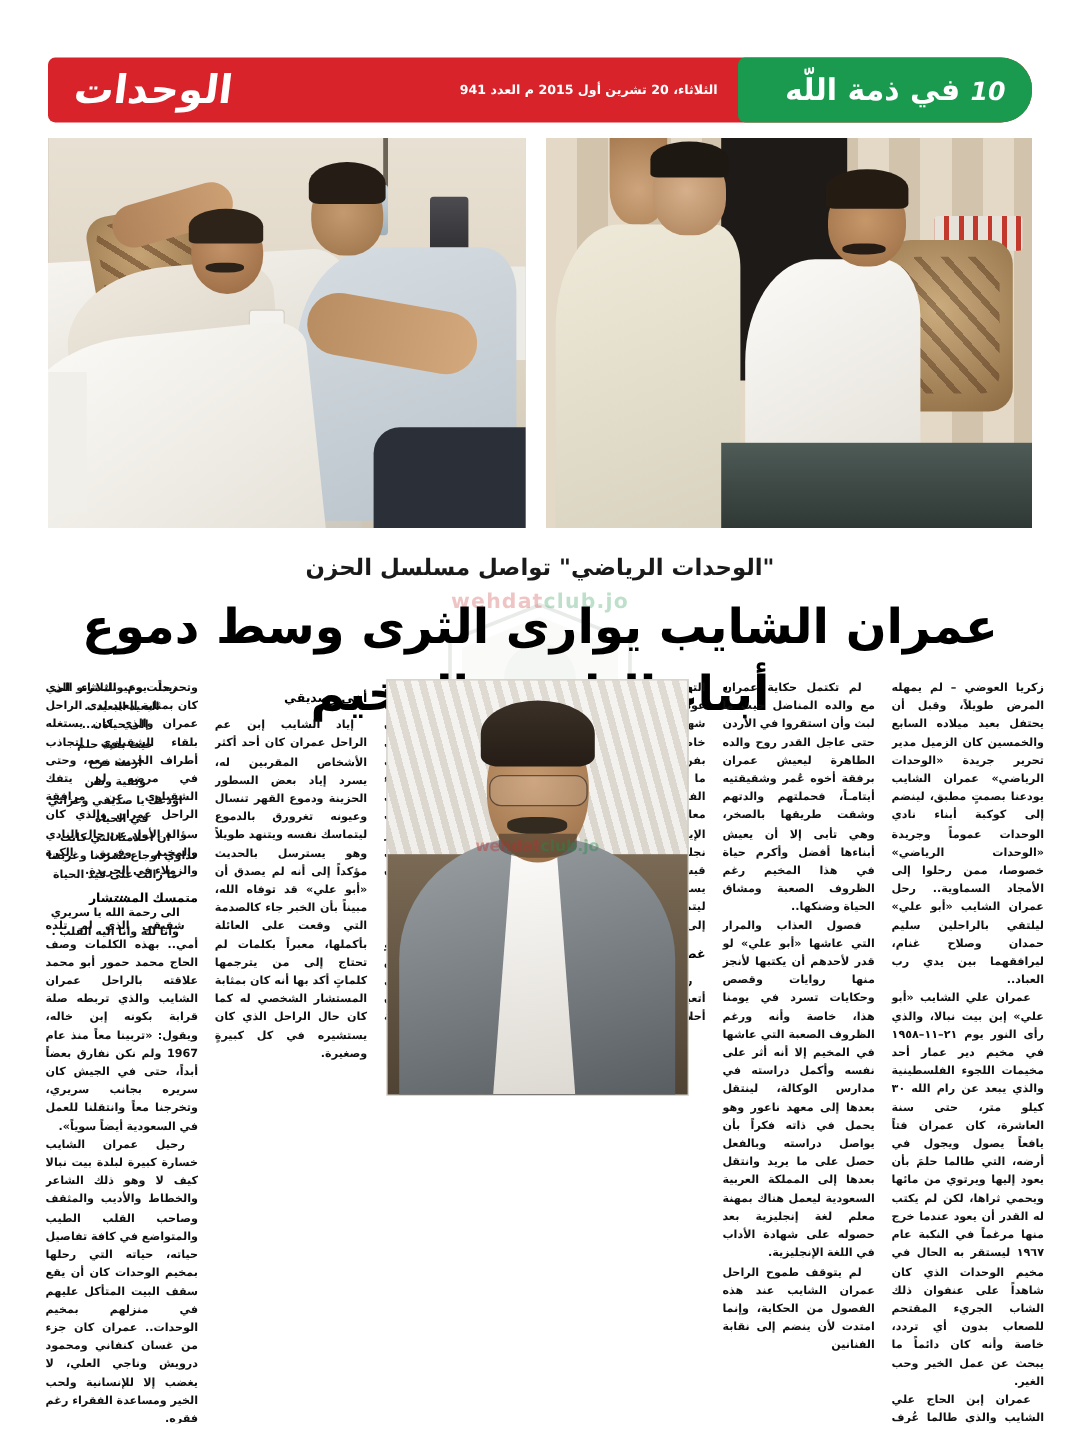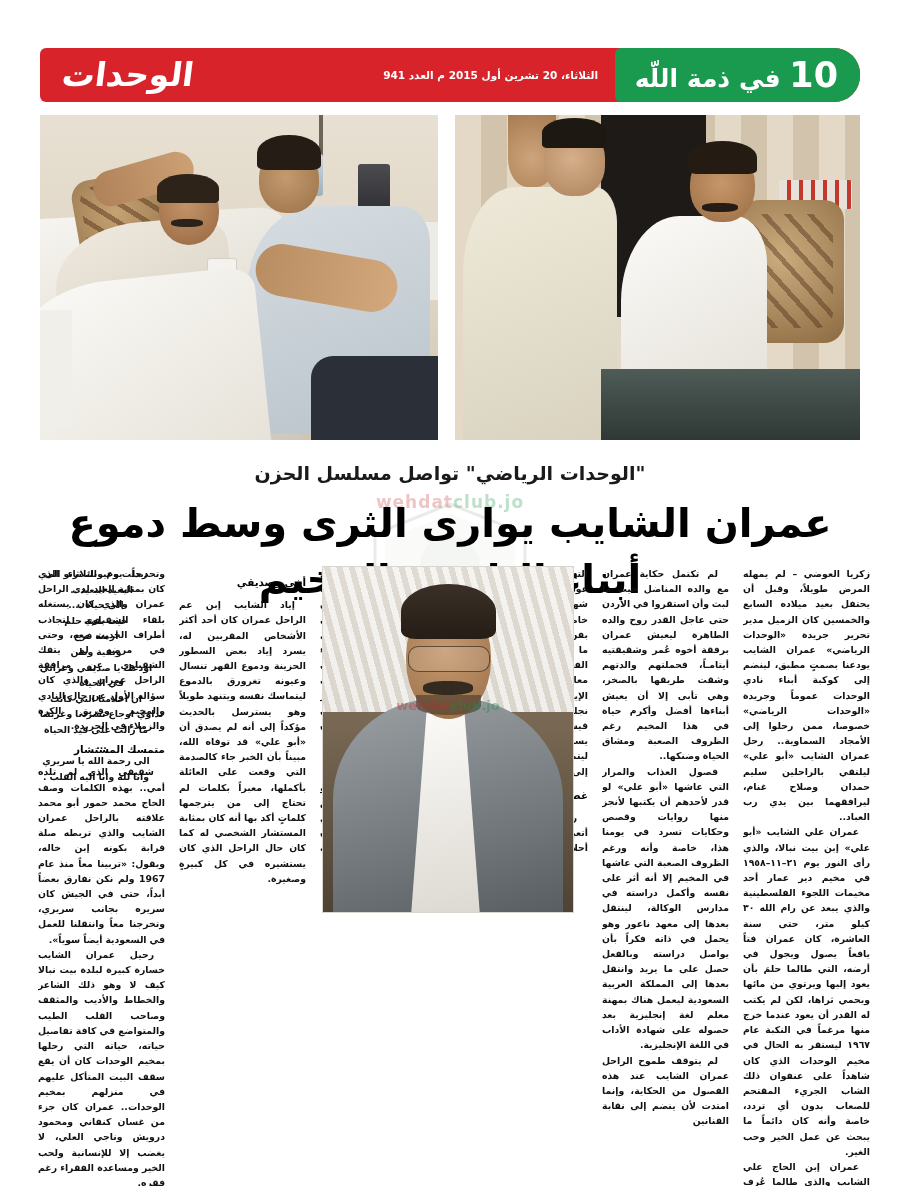--- a/index.html
+++ b/index.html
@@ -41,21 +41,21 @@
     position:absolute;right:262px;top:19px;
     color:#ffffff;font-size:10.5px;font-weight:bold;
     direction:rtl;white-space:nowrap;
     line-height:16px;
   }
   .mh-section{
     position:absolute;right:22px;top:7px;
     color:#ffffff;font-size:25px;font-weight:bold;
     direction:rtl;white-space:nowrap;line-height:40px;
   }
-  .mh-pagenum{font-size:35px;font-weight:bold;}
+  .mh-pagenum{font-size:21px;font-weight:bold;font-style:italic;}
 
   
   .photo{position:absolute;overflow:hidden;background:#cfc6bb;}
   .photo-left{left:40px;top:115px;width:398px;height:325px;}
   .photo-right{left:455px;top:115px;width:405px;height:325px;}
 
   .ph-inner{position:absolute;inset:0;}
 
   
   .p1-wall{position:absolute;inset:0;background:

